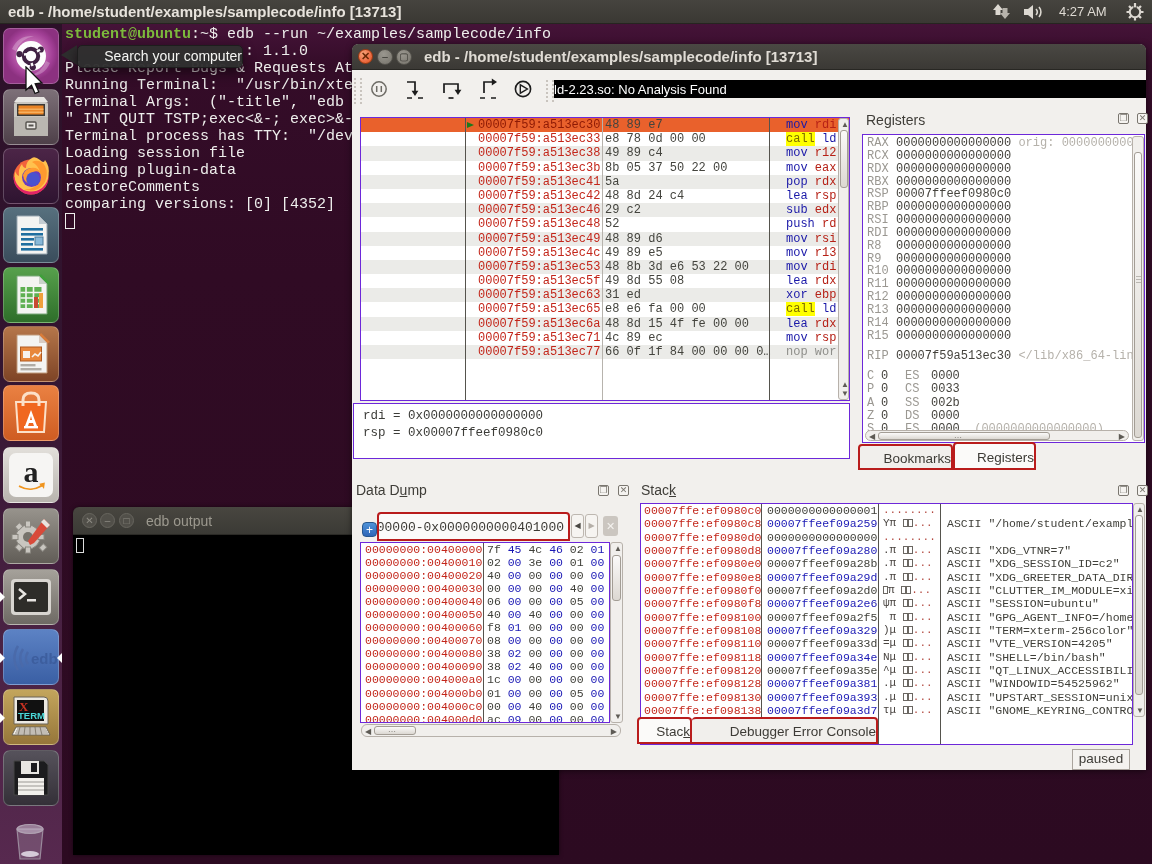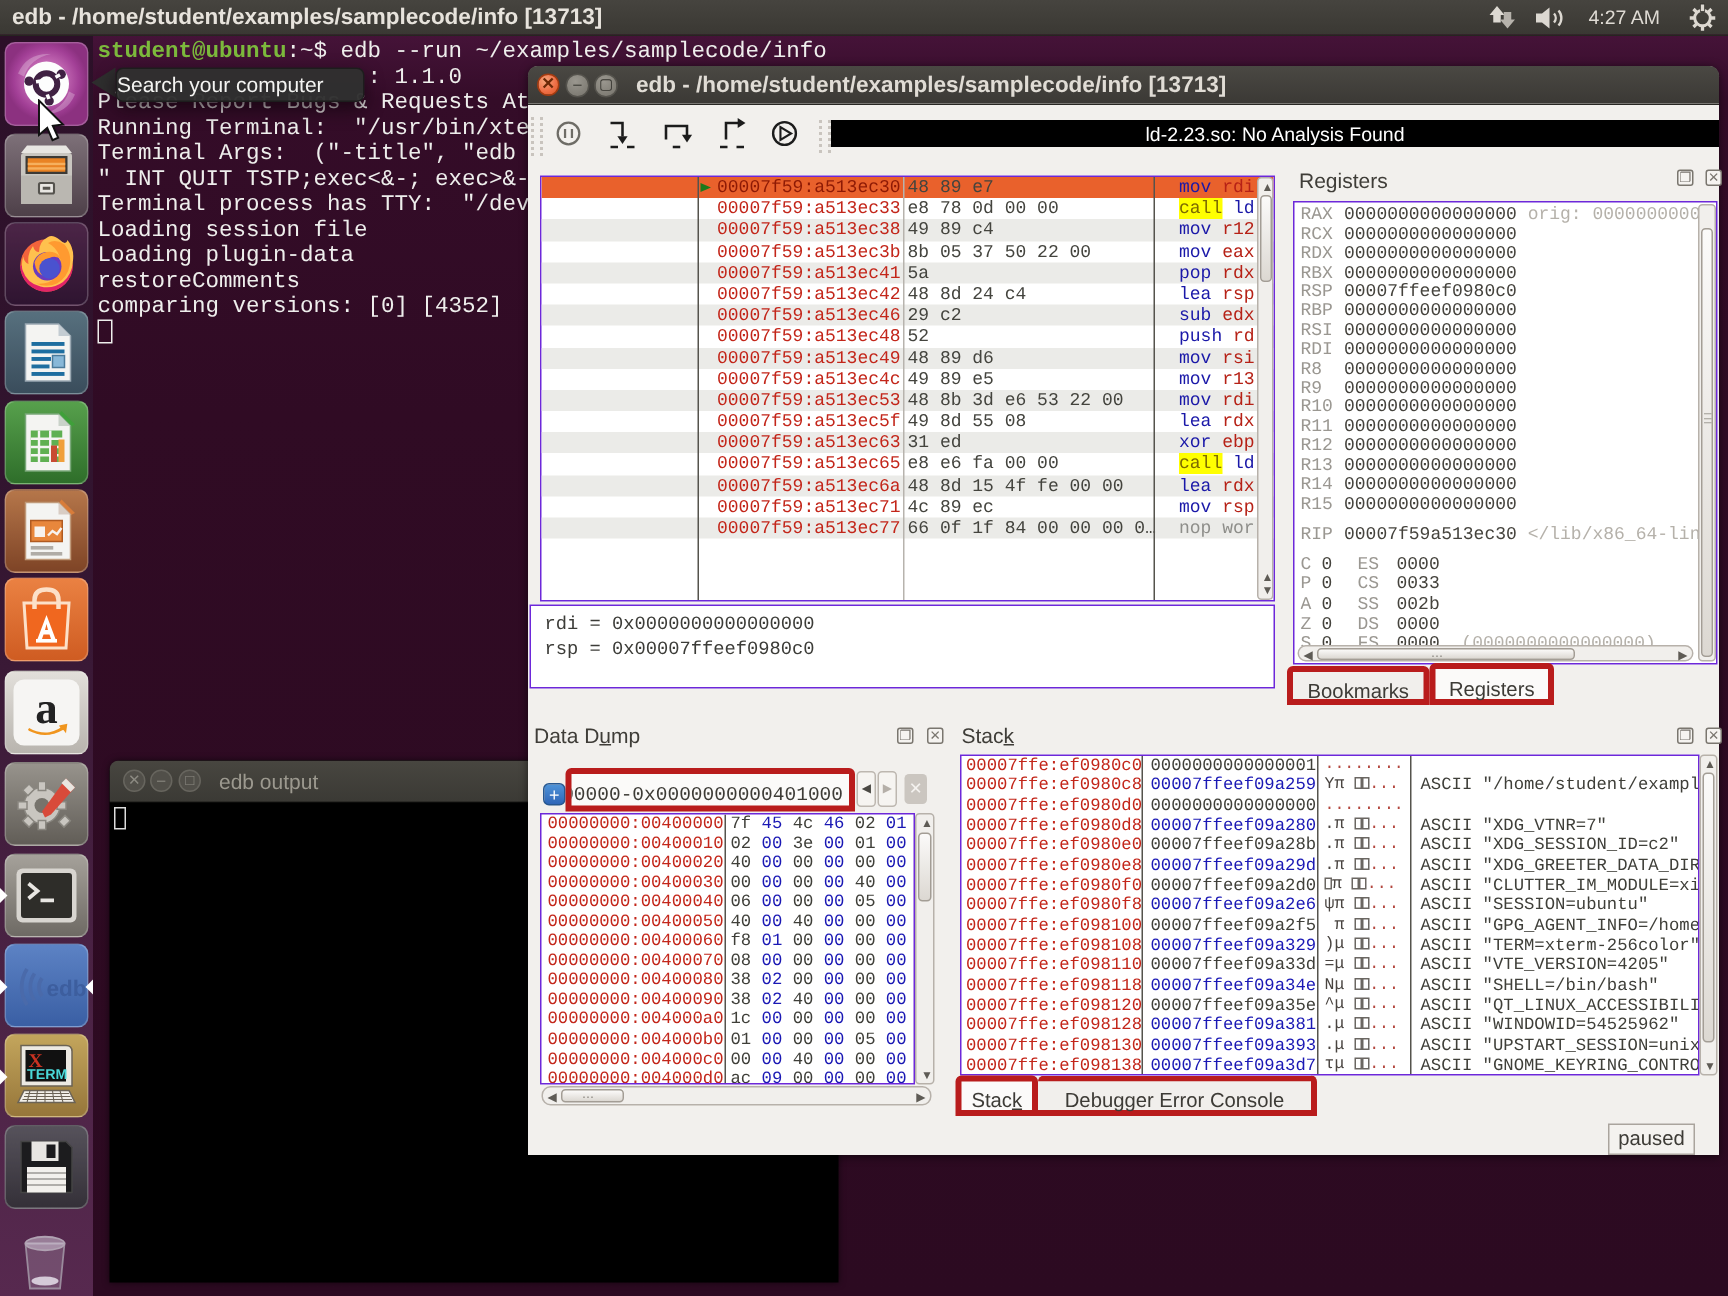--- a/index.html
+++ b/index.html
@@ -19,21 +19,21 @@
  background:linear-gradient(rgba(90,50,85,.55),rgba(40,16,36,.6))}
 .tick{position:absolute;width:0;height:0;border-top:5px solid transparent;border-bottom:5px solid transparent}
 .tickl{left:0;border-left:5px solid #fff}
 .tickr{right:0;border-right:5px solid #fff}
 
 #term{position:absolute;left:65px;top:26px;width:1081px;height:480px;
  font-family:"Liberation Mono",monospace;font-size:15px;line-height:17px;color:#eeeeec;white-space:pre}
 #term .g{color:#7cb93c;font-weight:bold}
 
 #tip{position:absolute;left:77px;top:45px;width:164px;height:21px;background:rgba(47,47,47,0.97);
- border:1px solid #1d1d1d;border-radius:5px;color:#f4f4f2;font-size:14px;text-align:left;line-height:21px;box-shadow:0 5px 12px rgba(20,5,15,0.75)}
+ border:1px solid #1d1d1d;border-radius:5px;color:#f4f4f2;font-size:14px;text-align:right;line-height:21px;box-shadow:0 5px 12px rgba(20,5,15,0.75)}
 #tipa{position:absolute;left:61px;top:45px;width:0;height:0;border-top:10px solid transparent;
  border-bottom:10px solid transparent;border-right:16px solid #2e2e2e}
 
 #outwin{position:absolute;left:73px;top:507px;width:486px;height:348px;border-radius:7px 7px 0 0;
  background:#000;box-shadow:0 0 4px rgba(0,0,0,.5)}
 #outwin .tbar{position:absolute;left:0;top:0;width:100%;height:28px;border-radius:6px 6px 0 0;
  background:linear-gradient(#484640,#3b3a35);border-bottom:1px solid #2b2a26;box-sizing:border-box}
 #outwin .t{position:absolute;left:73px;top:5.5px;font-weight:normal;font-size:14px;color:#9c998f}
 .wbtn{position:absolute;top:6px;width:15px;height:15px;border-radius:50%;box-sizing:border-box}
 #outwin .wbtn{background:#514f49;border:1px solid #67655e;color:#8d8b83;font-size:10px;line-height:13px;text-align:center}
@@ -41,21 +41,21 @@
 
 #edb{position:absolute;left:352px;top:44px;width:794px;height:726px;border-radius:7px 7px 0 0;
  background:#f2f0ed;box-shadow:0 1px 6px rgba(0,0,0,.55)}
 #edb .tbar{position:absolute;left:0;top:0;width:100%;height:26px;border-radius:6px 6px 0 0;
  background:linear-gradient(#4a4843,#3b3935);border-bottom:1px solid #282723;box-sizing:border-box}
 #edb .t{position:absolute;left:72px;top:4px;font-weight:bold;font-size:15px;color:#e0dcd5;white-space:nowrap}
 #close{left:6px;top:5px;background:radial-gradient(circle at 35% 30%,#f6a57a,#ef7048 55%,#d9541f);border:1px solid #a33b11;color:#6b2807;font-weight:bold;font-size:11px;line-height:13px;text-align:center}
 .gbtn{width:16px;height:16px;background:radial-gradient(circle at 40% 30%,#9a978f,#76736b);border:1px solid #54524c;color:#33322d;font-size:10px;line-height:14px;text-align:center}
 
 #abar{position:absolute;left:202px;top:36px;width:592px;height:18px;background:#000}
-#abar span{position:absolute;left:0;right:0;top:1.5px;text-align:center;color:#fff;font-size:13px}
+#abar span{position:absolute;left:0;right:0;top:1.5px;color:#fff;font-size:13px}
 
 .pane{position:absolute;background:#fff;border:1px solid #6d28d9;box-sizing:border-box;overflow:hidden}
 
 #dis{left:8px;top:73px;width:490px;height:284px}
 .dr{position:relative;height:14.19px;font-family:"Liberation Mono",monospace;font-size:12px;line-height:14.4px;white-space:pre}
 .dr:nth-child(odd){background:#ebebe8}
 .dr.hi{background:#e9612c}
 .dr .a{position:absolute;left:117px;color:#c3261a}
 .dr.hi .a{color:#8e1a05}
 .dr .b{position:absolute;left:244px;color:#44443e}
@@ -75,21 +75,21 @@
 
 #regt{position:absolute;left:514px;top:68px;font-size:14px;color:#3f3d38}
 #regs{left:510px;top:90px;width:283px;height:309px}
 .rr{position:relative;height:12.85px;font-family:"Liberation Mono",monospace;font-size:12px;line-height:13.1px;white-space:pre}
 .rr .n{color:#9a9791}
 .rr .v{position:absolute;left:29px;color:#45433d}
 .rr .o{color:#b5b1aa}
 
 .dico{position:absolute;width:11px;height:11px;border:1px solid #7a766f;box-sizing:border-box;font-size:9px;line-height:9px;text-align:center;color:#7a766f;background:#f5f3f0;border-radius:2px}
 
-.tab{position:absolute;box-sizing:border-box;border:4px solid #b91c1c;border-radius:4px 4px 0 0;background:#f1efec;font-size:13.5px;color:#3d3b36;text-align:center}
+.tab{position:absolute;box-sizing:border-box;border:2px solid #b91c1c;border-radius:4px 4px 0 0;background:#f1efec;font-size:13.5px;color:#3d3b36;text-align:right}
 .tab.sel{background:#fbfaf9}
 
 #ddtitle{position:absolute;left:4px;top:438px;font-size:14px;color:#3f3d38}
 #sttitle{position:absolute;left:289px;top:438px;font-size:14px;color:#3f3d38}
 .hr{position:relative;height:13.05px;font-family:"Liberation Mono",monospace;font-size:11.5px;line-height:13.3px;white-space:pre}
 .hr .a{position:absolute;left:4px;color:#c3261a}
 .hr .b{position:absolute;left:126px;color:#3f3f39}
 .hr b{color:#1a18b4;font-weight:normal}
 .sr{position:relative;height:13.35px;font-family:"Liberation Mono",monospace;font-size:11.5px;line-height:13.5px;white-space:pre}
 .sr .a{position:absolute;left:3px;color:#c3261a}
@@ -470,21 +470,21 @@
  </div>
  <div class="sbh" style="left:9px;top:680px;width:260px;height:13px">
   <div class="sar" style="left:3px;top:2.5px">◀</div>
   <div class="sar" style="right:3px;top:2.5px">▶</div>
   <div class="hdl" style="left:12px;top:1px;width:42px;height:9px"></div>
   <div style="position:absolute;left:26px;top:2px;color:#8a867f;font-size:8px">⋯</div>
  </div>
  <div id="sttitle">Stac<u>k</u></div>
  <div class="dico" style="left:766px;top:441px">❐</div>
  <div class="dico" style="left:785px;top:441px">✕</div>
- <div class="pane" id="stk" style="left:288px;top:459px;width:493px;height:214px">
+ <div class="pane" id="stk" style="left:288px;top:459px;width:493px;height:242px">
   <div class="sr"><span class="a">00007ffe:ef0980c0</span><span class="v">0000000000000001</span><span class="c"><i>........</i></span></div>
   <div class="sr"><span class="a">00007ffe:ef0980c8</span><span class="v bl">00007ffeef09a259</span><span class="c">Yπ <span class="bx"></span><span class="bx"></span><i>...</i></span><span class="s">ASCII "/home/student/example≤</span></div>
   <div class="sr"><span class="a">00007ffe:ef0980d0</span><span class="v">0000000000000000</span><span class="c"><i>........</i></span></div>
   <div class="sr"><span class="a">00007ffe:ef0980d8</span><span class="v bl">00007ffeef09a280</span><span class="c">.π <span class="bx"></span><span class="bx"></span><i>...</i></span><span class="s">ASCII "XDG_VTNR=7"</span></div>
   <div class="sr"><span class="a">00007ffe:ef0980e0</span><span class="v">00007ffeef09a28b</span><span class="c">.π <span class="bx"></span><span class="bx"></span><i>...</i></span><span class="s">ASCII "XDG_SESSION_ID=c2"</span></div>
   <div class="sr"><span class="a">00007ffe:ef0980e8</span><span class="v bl">00007ffeef09a29d</span><span class="c">.π <span class="bx"></span><span class="bx"></span><i>...</i></span><span class="s">ASCII "XDG_GREETER_DATA_DIR=</span></div>
   <div class="sr"><span class="a">00007ffe:ef0980f0</span><span class="v">00007ffeef09a2d0</span><span class="c"><span class="bx"></span>π <span class="bx"></span><span class="bx"></span><i>...</i></span><span class="s">ASCII "CLUTTER_IM_MODULE=xim</span></div>
   <div class="sr"><span class="a">00007ffe:ef0980f8</span><span class="v bl">00007ffeef09a2e6</span><span class="c">ψπ <span class="bx"></span><span class="bx"></span><i>...</i></span><span class="s">ASCII "SESSION=ubuntu"</span></div>
   <div class="sr"><span class="a">00007ffe:ef098100</span><span class="v">00007ffeef09a2f5</span><span class="c"> π <span class="bx"></span><span class="bx"></span><i>...</i></span><span class="s">ASCII "GPG_AGENT_INFO=/home/</span></div>
   <div class="sr"><span class="a">00007ffe:ef098108</span><span class="v bl">00007ffeef09a329</span><span class="c">)μ <span class="bx"></span><span class="bx"></span><i>...</i></span><span class="s">ASCII "TERM=xterm-256color"</span></div>

